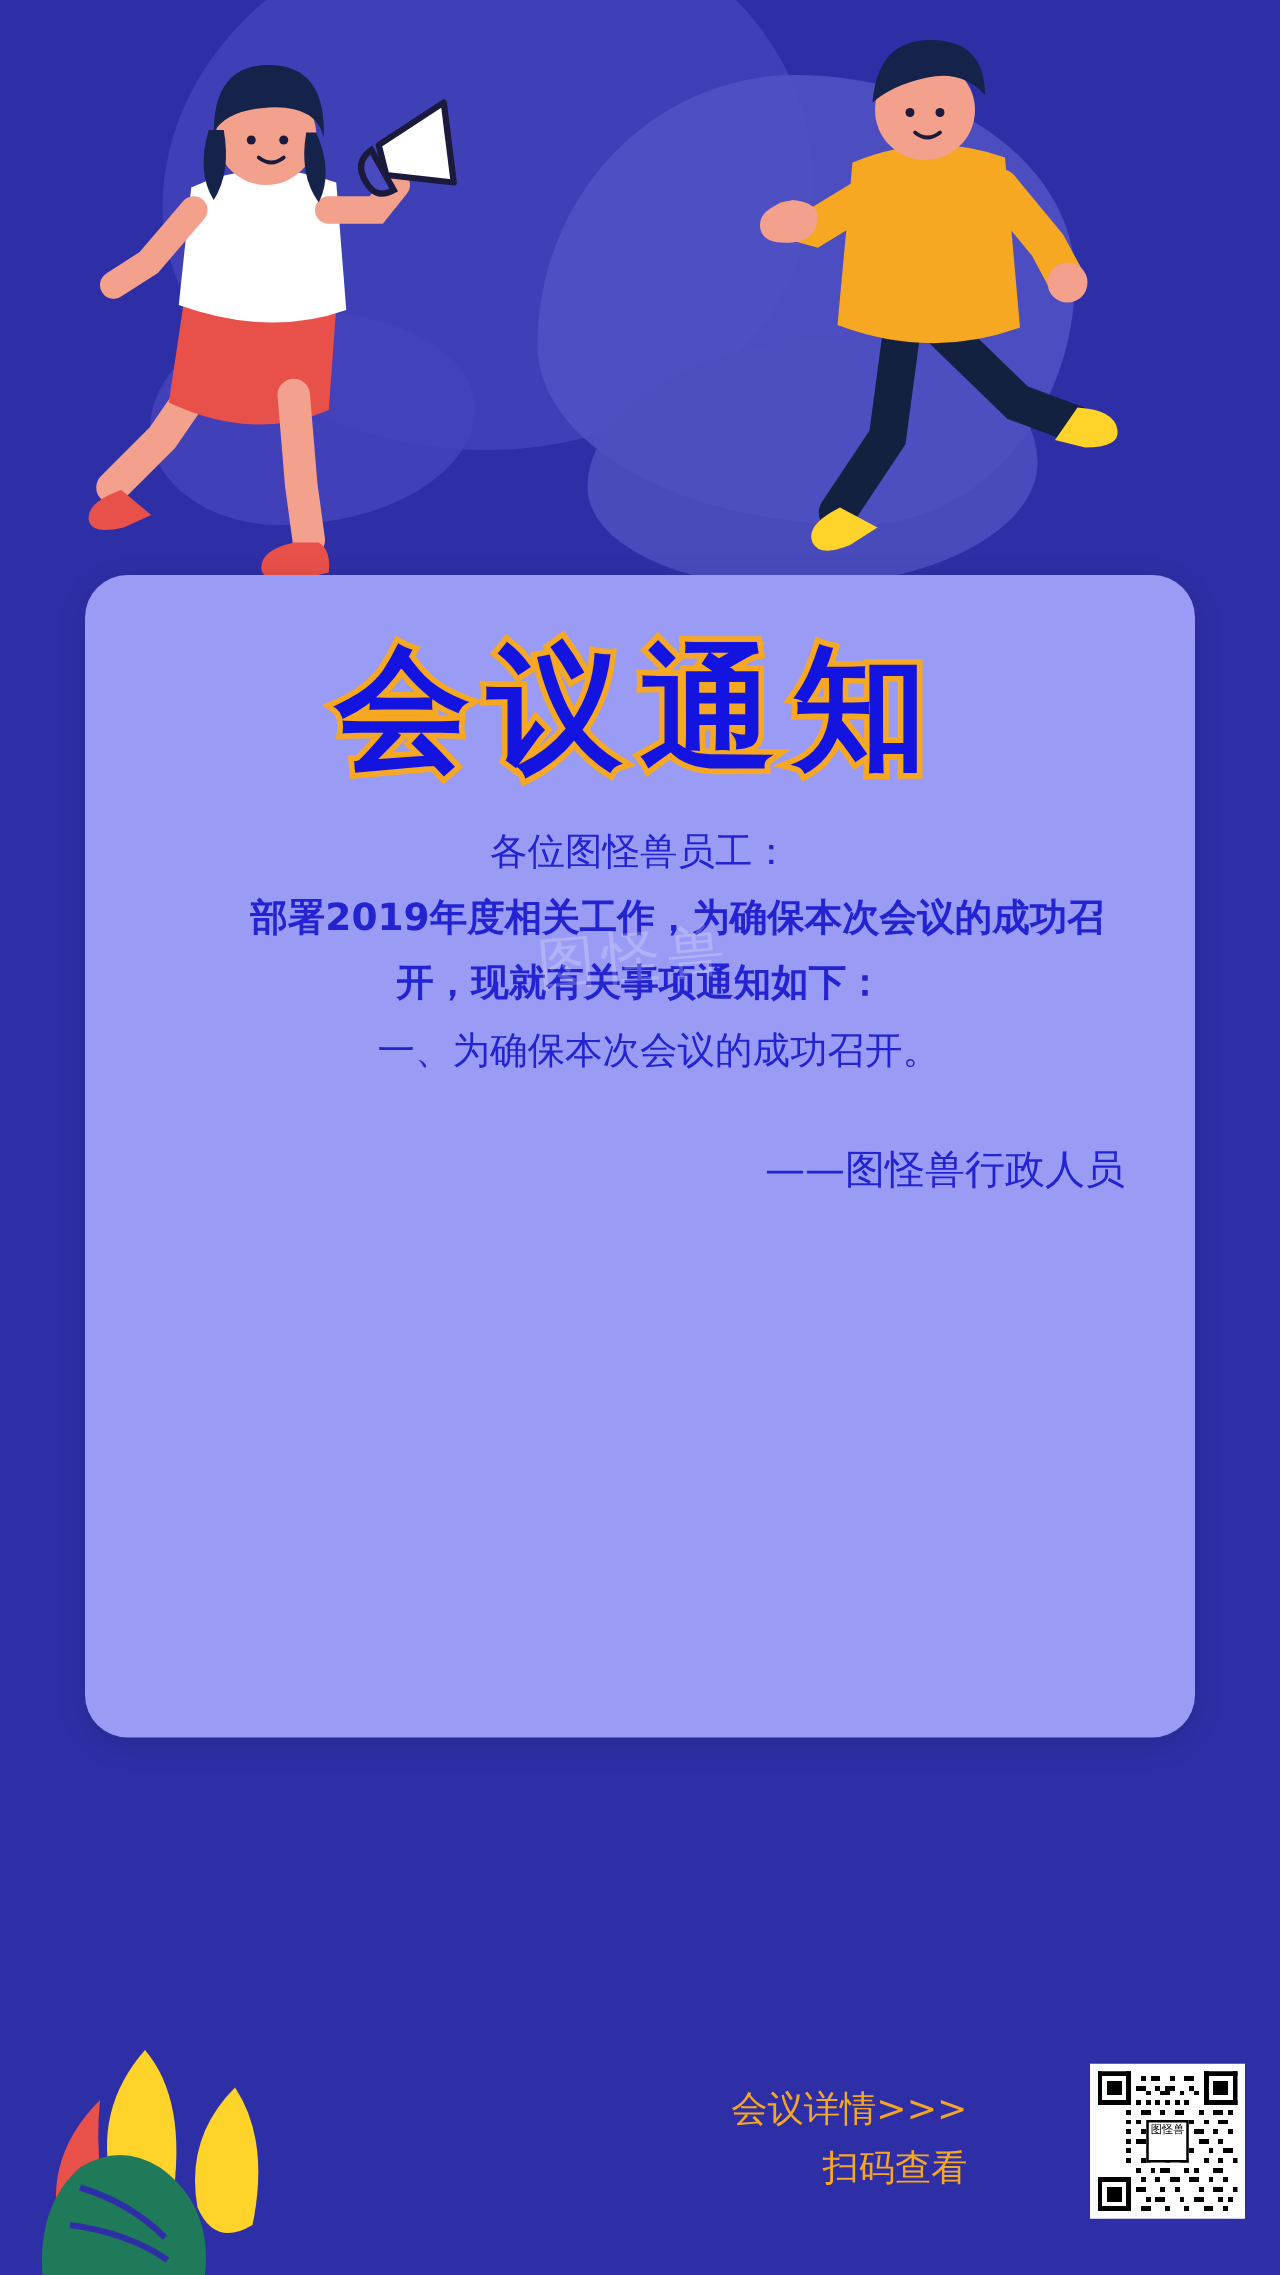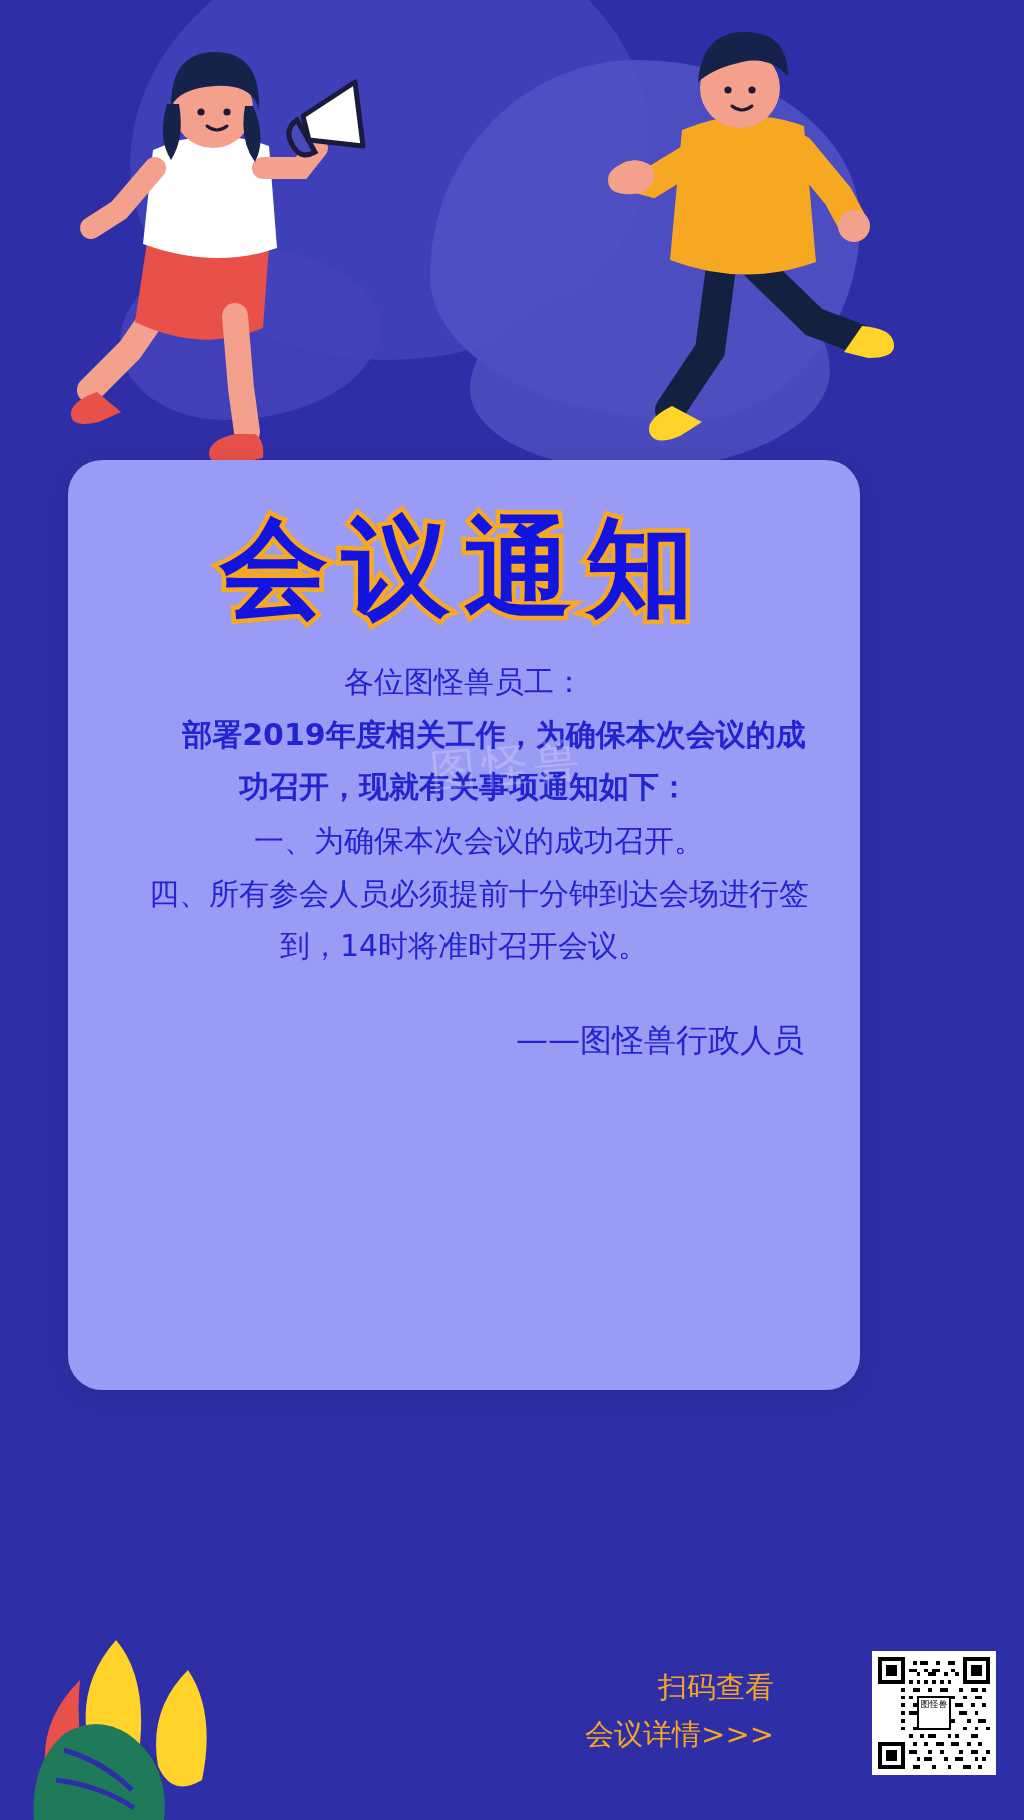--- a/index.html
+++ b/index.html
@@ -66,21 +66,21 @@
 
   
   .woman { position: absolute; left: 35px; top: 20px; width: 380px; height: 450px; }
   .man   { position: absolute; left: 600px; top: 10px; width: 330px; height: 460px; }
 
   
   .card {
     position: absolute;
     left: 68px;
     top: 460px;
-    width: 792px;
+    width: 888px;
     height: 930px;
     background: #9a9bf4;
     border-radius: 34px;
     box-shadow: 0 6px 24px rgba(0,0,0,.12);
   }
 
   .title {
     margin: 0;
     padding-top: 42px;
     text-align: center;
@@ -227,40 +227,39 @@
     <path d="M132 96 q10 8 20 0" stroke="#1a1a3c" stroke-width="3" fill="none" stroke-linecap="round"></path>
   </svg>
 
   <div class="card">
     <h1 class="title">会议通知</h1>
 
     <div class="body-text">
       <p>各位图怪兽员工：</p>
       <p class="indent">部署2019年度相关工作，为确保本次会议的成功召开，现就有关事项通知如下：</p>
       <p class="indent-half">一、为确保本次会议的成功召开。</p>
-      <p class="indent-half">四、所有参会人员必须提前十分钟到达会场进行签到，14时将准时召开会议。</p>
     </div>
 
     <div class="sign">——图怪兽行政人员</div>
   </div>
 
   <div class="watermark">图怪兽</div>
 
   <svg class="leaves" viewBox="0 0 280 300">
     <path d="M96 120 q34 40 22 120 q-30 22 -48 -10 q-16 -62 26 -110 z" fill="#ffd32a"></path>
     <path d="M168 150 q28 42 14 110 q-30 18 -44 -14 q-10 -56 30 -96 z" fill="#ffd32a"></path>
     <path d="M60 160 q-6 60 14 122 q-32 10 -46 -18 q-14 -58 32 -104 z" fill="#e8504a"></path>
     <path d="M44 214 q-34 30 -30 86 l130 0 q6 -56 -36 -86 q-32 -20 -64 0 z" fill="#1f7a5a"></path>
     <path d="M44 230 q40 12 68 40" stroke="#2e2fa6" stroke-width="5" fill="none"></path>
     <path d="M36 260 q46 6 78 28" stroke="#2e2fa6" stroke-width="5" fill="none"></path>
   </svg>
 
   <div class="scan-text">
+    <div>会议详情&gt;&gt;&gt;</div>
     <div>扫码查看</div>
-    <div>会议详情&gt;&gt;&gt;</div>
   </div>
 
   <div class="qr">
     <svg viewBox="0 0 29 29" width="112" height="112" shape-rendering="crispEdges">
       <rect width="29" height="29" fill="#fff"></rect>
       <g fill="#000">
 
         <rect x="0" y="0" width="7" height="1"></rect>
           <rect x="0" y="6" width="7" height="1"></rect>
         <rect x="0" y="0" width="1" height="7"></rect>

